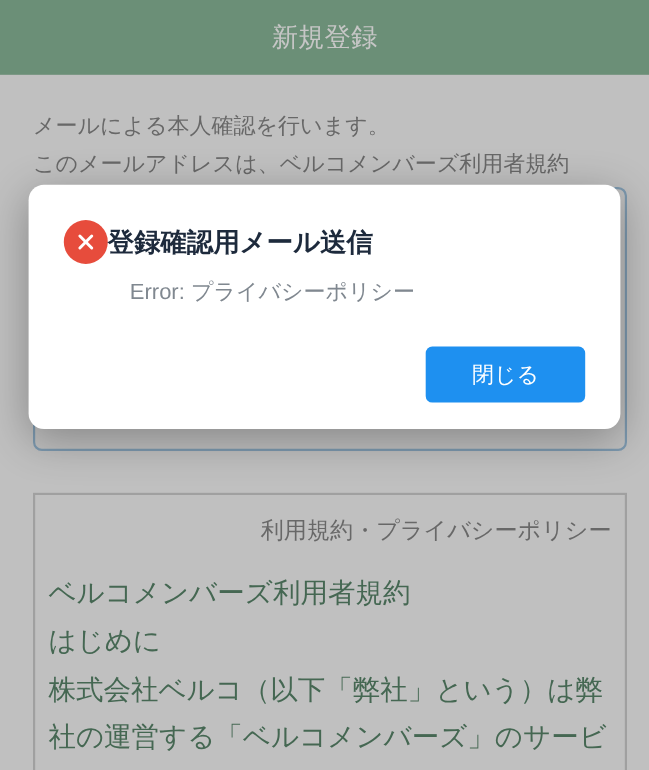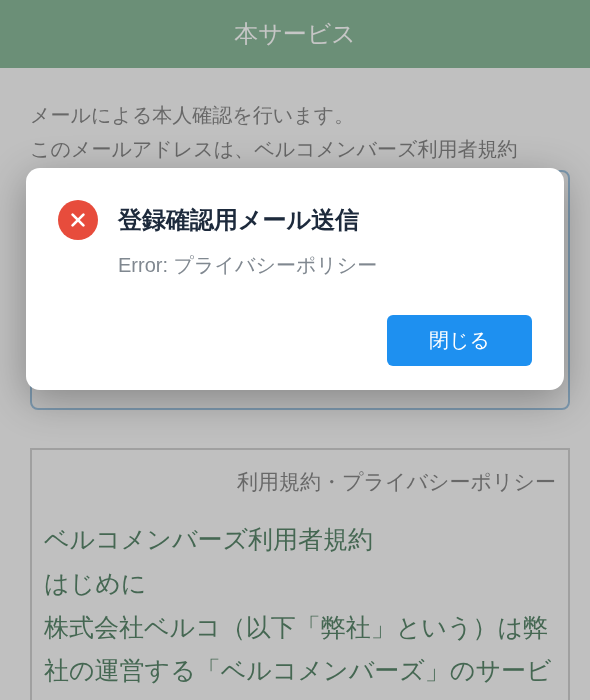--- a/index.html
+++ b/index.html
@@ -63,21 +63,20 @@
       right: 26px;
       background: #ffffff;
       border-radius: 14px;
       box-shadow: 0 10px 40px rgba(0,0,0,0.3);
       padding: 32px 32px 24px 32px;
       z-index: 20;
     }
     .dialog-header {
       display: flex;
       align-items: center;
-      gap: 20px;
       margin-bottom: 12px;
     }
     .error-icon {
       width: 40px;
       height: 40px;
       background: #e74c3c;
       border-radius: 50%;
       display: flex;
       align-items: center;
       justify-content: center;
@@ -113,21 +112,21 @@
       padding: 12px 42px;
       font-size: 20px;
       font-weight: 500;
       cursor: pointer;
     }
   </style>
 </head>
 <body>
 
 <div class="header">
-  <span>本サービス</span>
+  <span>新規登録</span>
 </div>
 
 <div class="content">
   <div class="intro-text">
     <div>メールによる本人確認を行います。</div>
     <div>このメールアドレスは、ベルコメンバーズ利用者規約</div>
   </div>
 
   <div class="email-box"></div>
 

